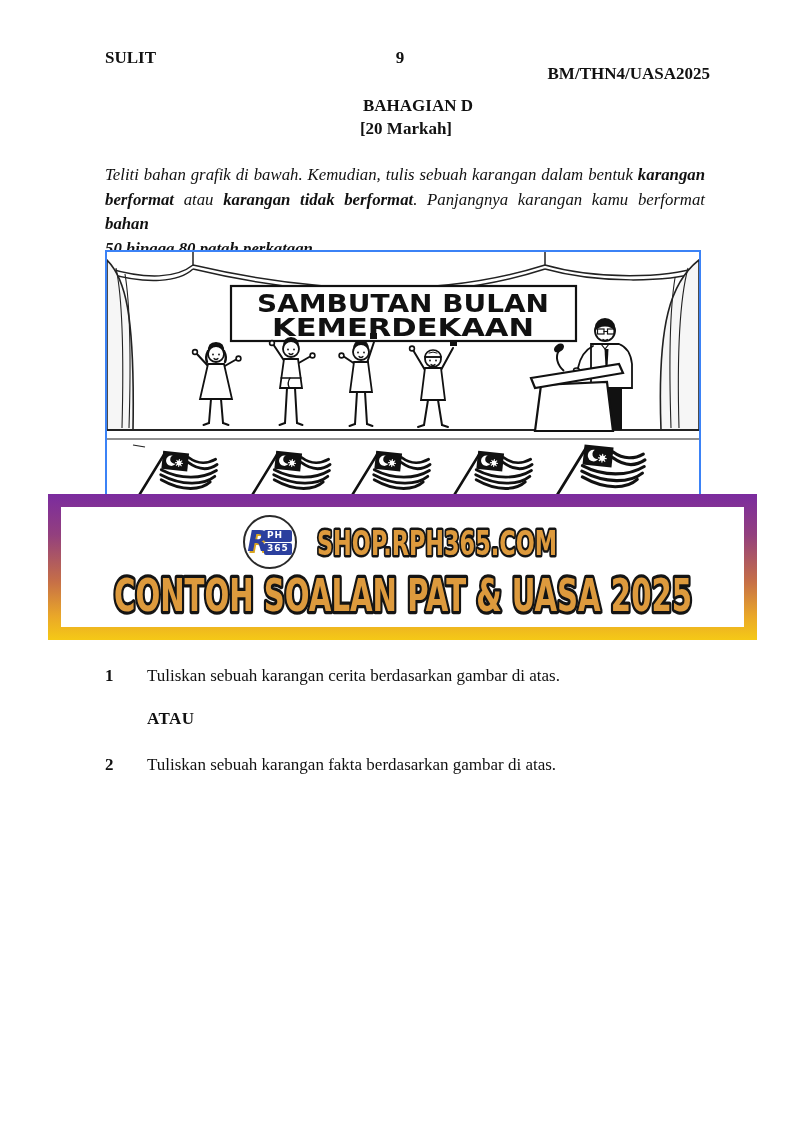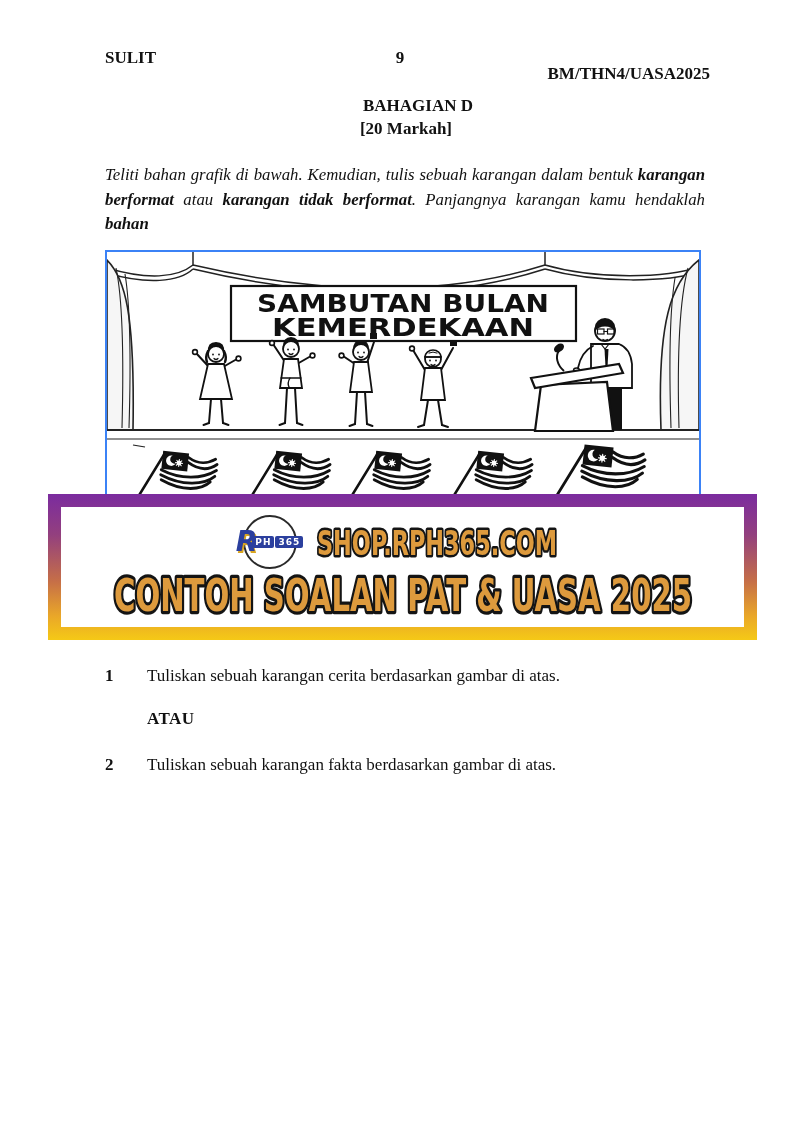--- a/index.html
+++ b/index.html
@@ -24,21 +24,21 @@
   
   .wm{position:absolute;left:48px;top:494px;width:709px;height:146px;z-index:2;box-sizing:border-box;
       padding:13px;background:linear-gradient(180deg,#7b2b9f 0%,#93407e 28%,#c66f47 60%,#eaa828 84%,#f5c916 100%);}
   .wm-inner{width:100%;height:100%;background:#ffffff;display:flex;flex-direction:column;
             align-items:center;justify-content:center;gap:2px;}
   .wm-row1{display:flex;align-items:center;gap:14px;margin-top:2px;}
   .logo{width:54px;height:54px;border:2.5px solid #2a2a2a;border-radius:50%;background:#fff;
         display:flex;align-items:center;justify-content:center;box-sizing:border-box;}
   .logo-r{font-family:"DejaVu Sans", sans-serif;font-style:italic;font-weight:800;font-size:28px;
           color:#2b3f9e;text-shadow:1.5px 1.5px 0 #d9a520;margin-right:-5px;line-height:1;}
-  .logo-stack{display:flex;flex-direction:row;gap:1px;}
+  .logo-stack{display:flex;flex-direction:column;gap:1px;}
   .logo-ph,.logo-365{background:#2b3f9e;color:#fff;font-family:"DejaVu Sans", sans-serif;font-weight:800;
           font-size:9px;line-height:1;padding:1.5px 3px;border-radius:2px;letter-spacing:1px;}
   
   .q-row{position:absolute;left:105px;display:flex;font-size:17px;}
   .q-no{font-weight:bold;width:42px;flex:none;}
   .q1{top:666px;}
   .q2{top:755px;}
   .atau{position:absolute;left:147px;top:709px;font-weight:bold;font-size:17px;letter-spacing:0.5px;}
 </style>
 </head>
@@ -50,21 +50,22 @@
     <span class="hdr-left">SULIT</span>
     <span class="hdr-center">9</span>
     <span class="hdr-right">BM/THN4/UASA2025</span>
   </div>
 
   <div class="sec-title">BAHAGIAN D</div>
   <div class="sec-marks">[20 Markah]</div>
 
   <div class="instr">
       <div class="instr-line just"><span>Teliti bahan grafik di bawah. Kemudian, tulis sebuah karangan dalam bentuk </span><b>karangan</b></div>
-      <div class="instr-line just"><b>berformat</b><span> atau </span><b>karangan tidak berformat</b><span>. Panjangnya karangan kamu hendaklah </span><b>bahan</b></div>
+      <div class="instr-line just"><b>berformat</b><span> atau </span><b>karangan tidak berformat</b><span>. Panjangnya karangan kamu berformat </span><b>bahan</b></div>
+      <div class="instr-line"><b>50 hingga 80 patah perkataan.</b></div>
     </div>
 
   <div class="illus">
     <svg width="592" height="246" viewBox="0 0 592 246">
       <defs>
         <g id="flag">
           <line x1="3" y1="52" x2="30" y2="8" stroke="#111" stroke-width="2.5" stroke-linecap="round"></line>
           <g transform="rotate(6 30 8)">
             <rect x="28" y="6" width="26" height="18" fill="#111"></rect>
             <circle cx="37" cy="15" r="5.2" fill="#fff"></circle>

